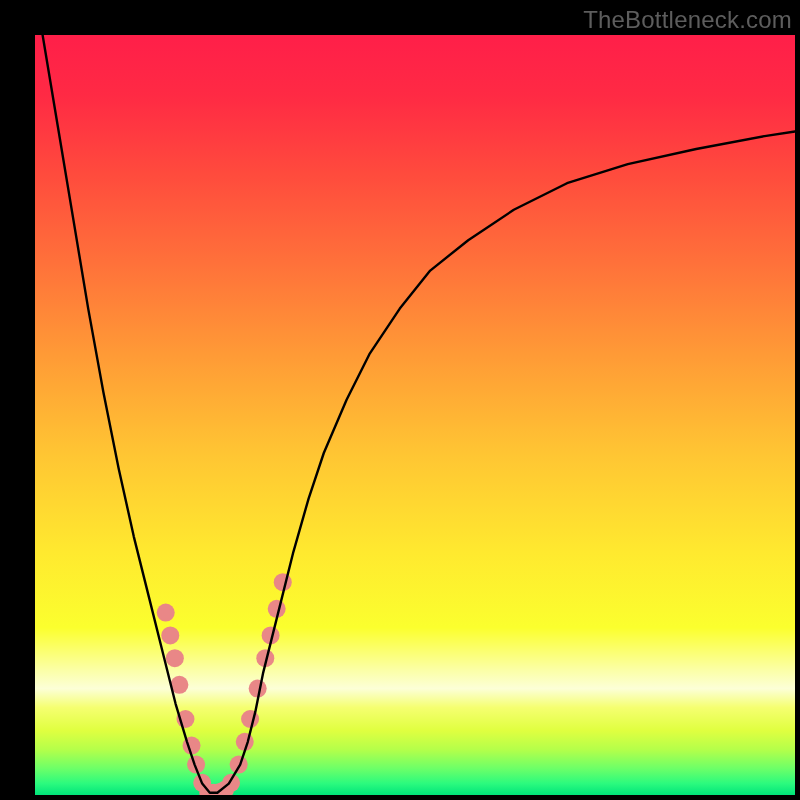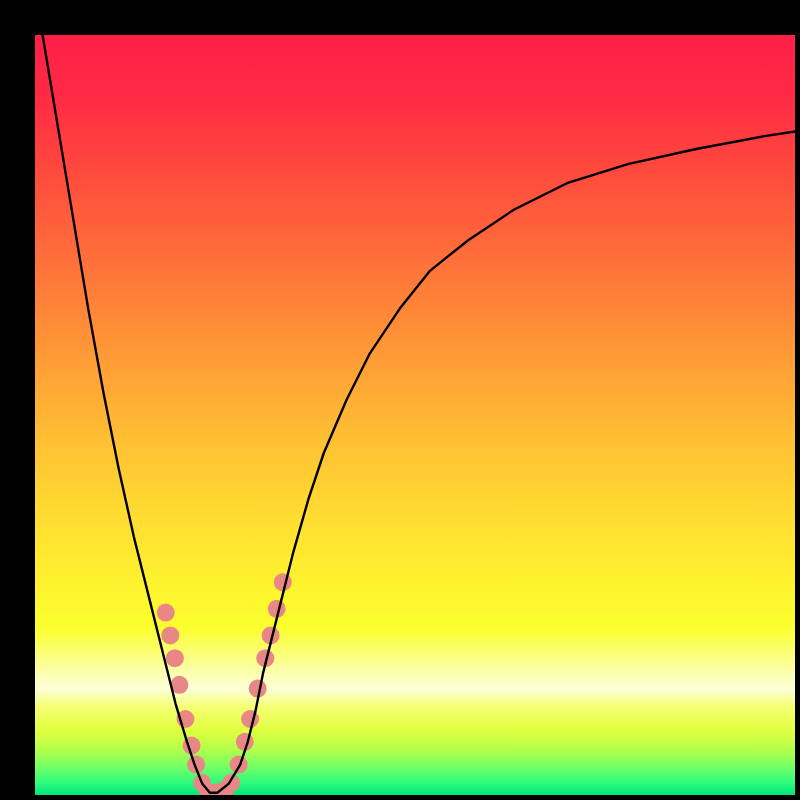--- a/index.html
+++ b/index.html
@@ -105,14 +105,15 @@
           <circle cx="230.28" cy="623.20" r="9" fill="#e98787"></circle>
           <circle cx="235.60" cy="600.40" r="9" fill="#e98787"></circle>
           <circle cx="241.68" cy="573.80" r="9" fill="#e98787"></circle>
           <circle cx="247.76" cy="547.20" r="9" fill="#e98787"></circle>
         </g>
       <path id="curve-path" fill="none" stroke="#000" stroke-width="2.4" stroke-linecap="round" stroke-linejoin="round" d="M7.60 0.00 L22.80 91.20 L38.00 182.40 L53.20 273.60 L68.40 357.20 L83.60 433.20 L98.80 501.60 L114.00 562.40 L129.20 623.20 L140.60 668.80 L152.00 706.80 L159.60 729.60 L167.20 748.60 L174.80 757.72 L182.40 757.72 L193.80 748.60 L205.20 729.60 L212.80 706.80 L220.40 676.40 L228.00 638.40 L243.20 577.60 L258.40 516.80 L273.60 463.60 L288.80 418.00 L311.60 364.80 L334.40 319.20 L364.80 273.60 L395.20 235.60 L433.20 205.20 L478.80 174.80 L532.00 148.20 L592.80 129.20 L661.20 114.00 L729.60 101.08 L760.00 96.52"></path>
     </svg>
 
   </div>
 
+  <div class="watermark">TheBottleneck.com</div>
 
 </div>
 
 </body></html>

